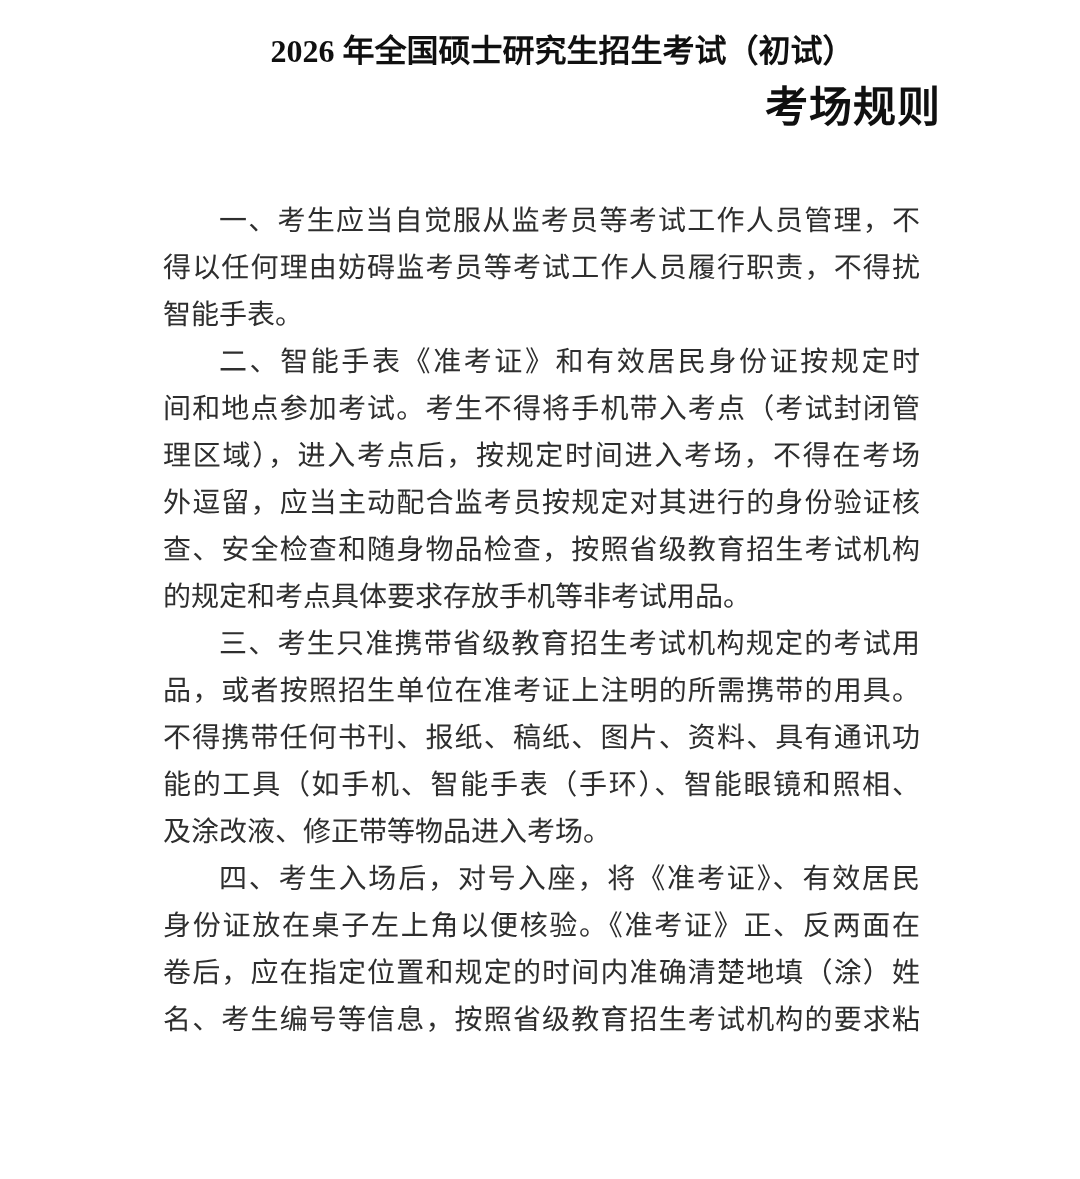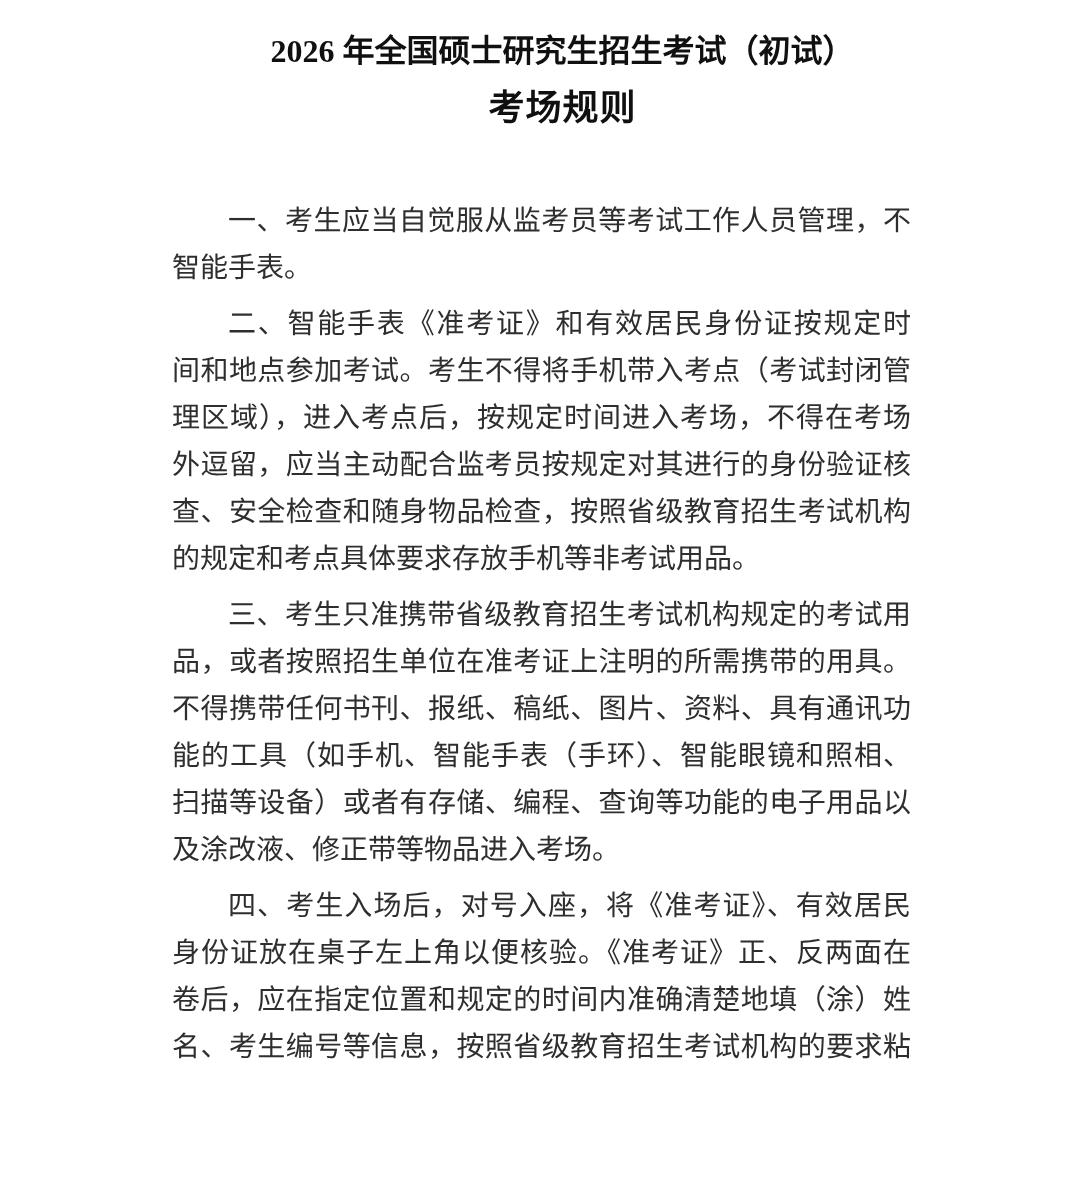--- a/index.html
+++ b/index.html
@@ -34,34 +34,35 @@
     text-align: center;
     color: var(--title-ink);
     font-weight: bold;
   }
   .title-line1 {
     font-size: 32px;
     line-height: 58px;
     white-space: nowrap;
   }
   .title-line2 {
-    font-size: 36px;
+    font-size: 43px;
     line-height: 56px;
     letter-spacing: 1px;
     white-space: nowrap;
+    text-align: right;
   }
   .doc-body {
     margin-left: 163px;
     margin-top: 61px;
     width: 757px;
     color: var(--body-ink);
     font-size: 28px;
   }
   .paragraph {
-    margin: 9px;
+    margin: 0;
     padding: 0;
   }
   .body-line {
     height: 47px;
     line-height: 47px;
     text-align: justify;
     text-align-last: justify;
     -moz-text-align-last: justify;
     font-kerning: none;
   }
@@ -77,36 +78,36 @@
 <body>
 
 <div class="page">
   <div class="title-block">
     <div class="title-line1">2026 年全国硕士研究生招生考试（初试）</div>
     <div class="title-line2">考场规则</div>
   </div>
   <div class="doc-body">
       <div class="paragraph">
         <div class="body-line first">一、考生应当自觉服从监考员等考试工作人员管理，不</div>
+        <div class="body-line">得以任何理由妨碍监考员等考试工作人员履行职责，不得扰</div>
         <div class="body-line end">智能手表。</div>
       </div>
       <div class="paragraph">
         <div class="body-line first">二、智能手表《准考证》和有效居民身份证按规定时</div>
         <div class="body-line">间和地点参加考试。考生不得将手机带入考点（考试封闭管</div>
         <div class="body-line">理区域），进入考点后，按规定时间进入考场，不得在考场</div>
         <div class="body-line">外逗留，应当主动配合监考员按规定对其进行的身份验证核</div>
         <div class="body-line">查、安全检查和随身物品检查，按照省级教育招生考试机构</div>
         <div class="body-line end">的规定和考点具体要求存放手机等非考试用品。</div>
       </div>
       <div class="paragraph">
         <div class="body-line first">三、考生只准携带省级教育招生考试机构规定的考试用</div>
         <div class="body-line">品，或者按照招生单位在准考证上注明的所需携带的用具。</div>
         <div class="body-line">不得携带任何书刊、报纸、稿纸、图片、资料、具有通讯功</div>
         <div class="body-line">能的工具（如手机、智能手表（手环）、智能眼镜和照相、</div>
-        <div class="body-line">扫描等设备）或者有存储、编程、查询等功能的电子用品以</div>
         <div class="body-line end">及涂改液、修正带等物品进入考场。</div>
       </div>
       <div class="paragraph">
         <div class="body-line first">四、考生入场后，对号入座，将《准考证》、有效居民</div>
         <div class="body-line">身份证放在桌子左上角以便核验。《准考证》正、反两面在</div>
         <div class="body-line">卷后，应在指定位置和规定的时间内准确清楚地填（涂）姓</div>
         <div class="body-line">名、考生编号等信息，按照省级教育招生考试机构的要求粘</div>
       </div>
     </div>
 </div>

